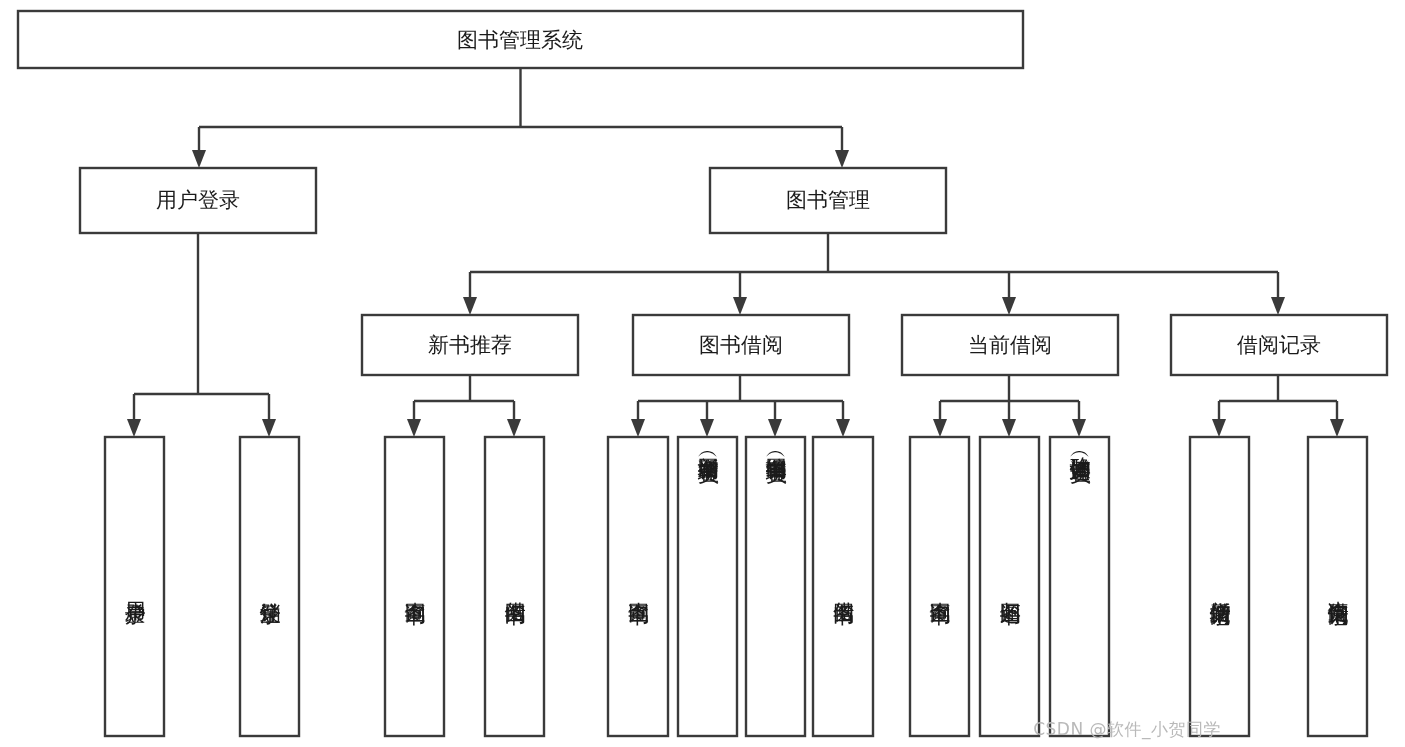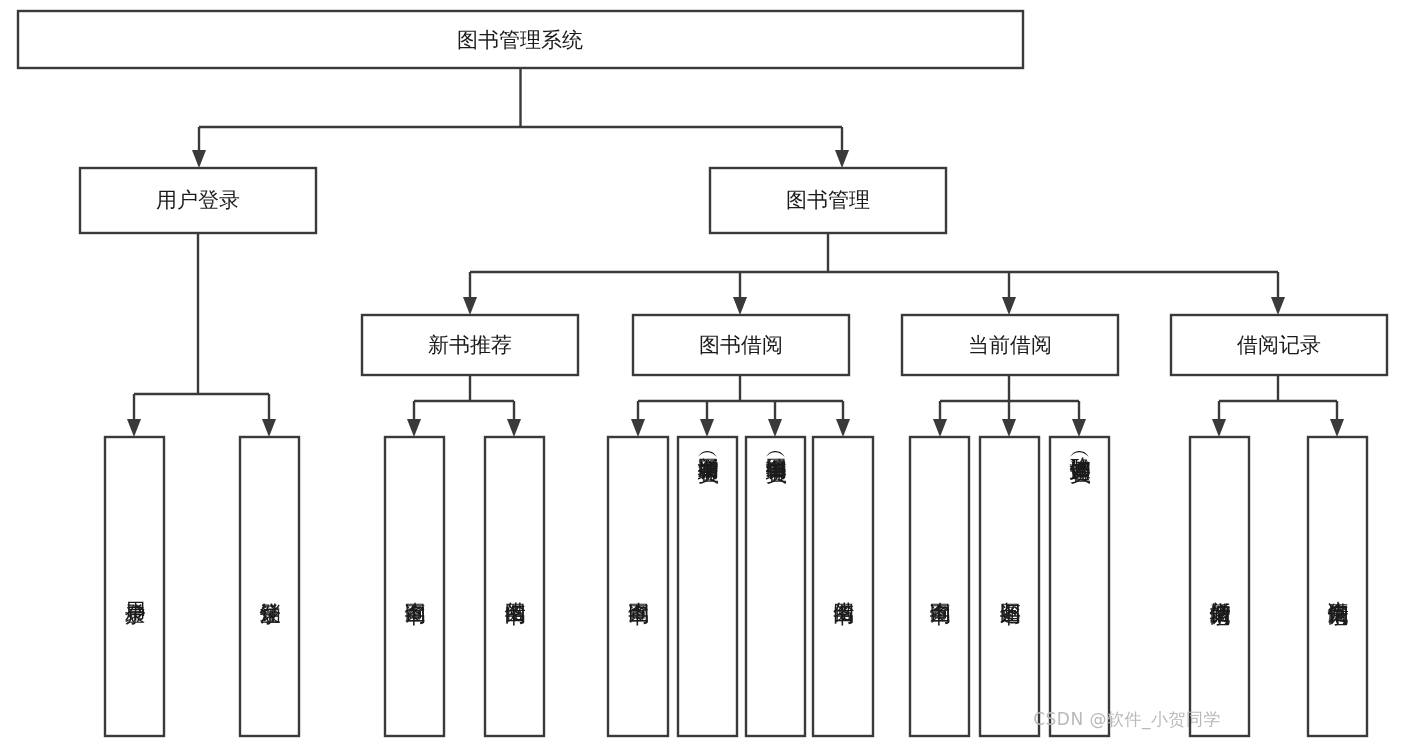--- a/index.html
+++ b/index.html
@@ -63,21 +63,21 @@
     color: #1b1b1b;
     writing-mode: vertical-rl;
     text-orientation: upright;
     letter-spacing: 1px;
     white-space: nowrap;
     text-align: center;
   }
   .watermark {
     position: absolute;
     right: 8px;
-    bottom: 16px;
+    bottom: 6px;
     font-family: "DejaVu Sans", "Liberation Sans", sans-serif;
     font-size: 17px;
     color: #b9b9b9;
     letter-spacing: 0.5px;
     white-space: nowrap;
     margin-left: 26px;
   }
 </style>
 </head>
 <body>

